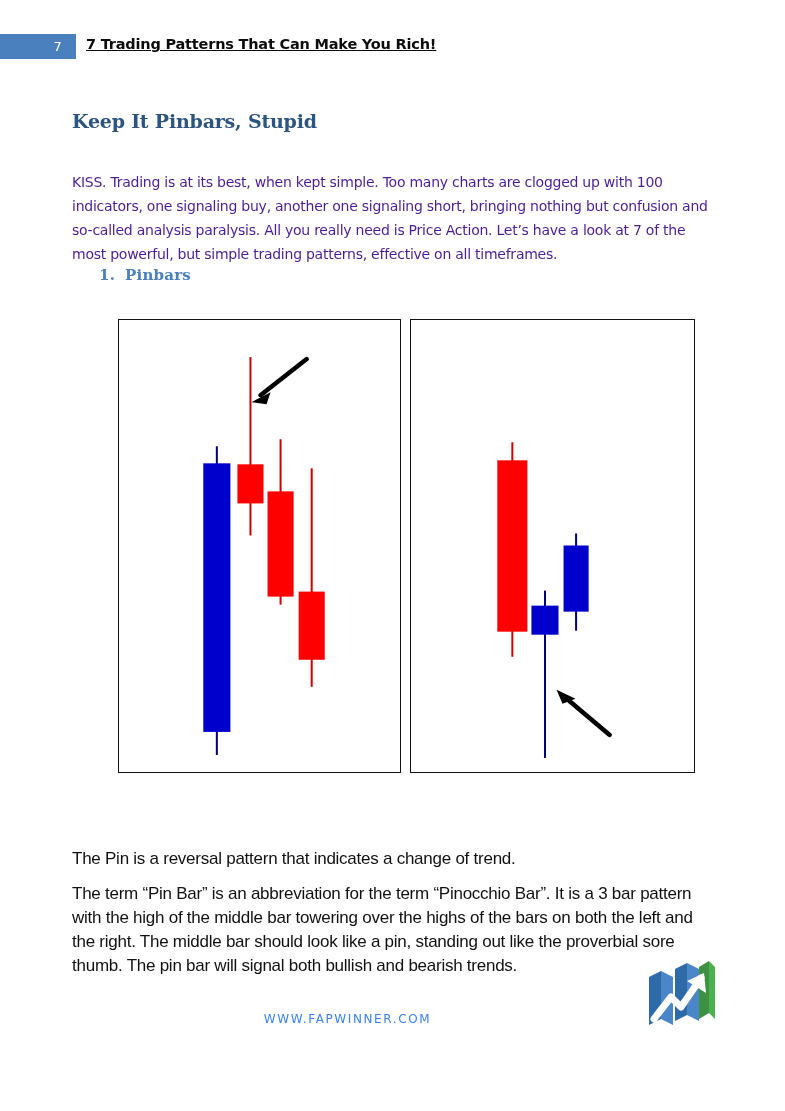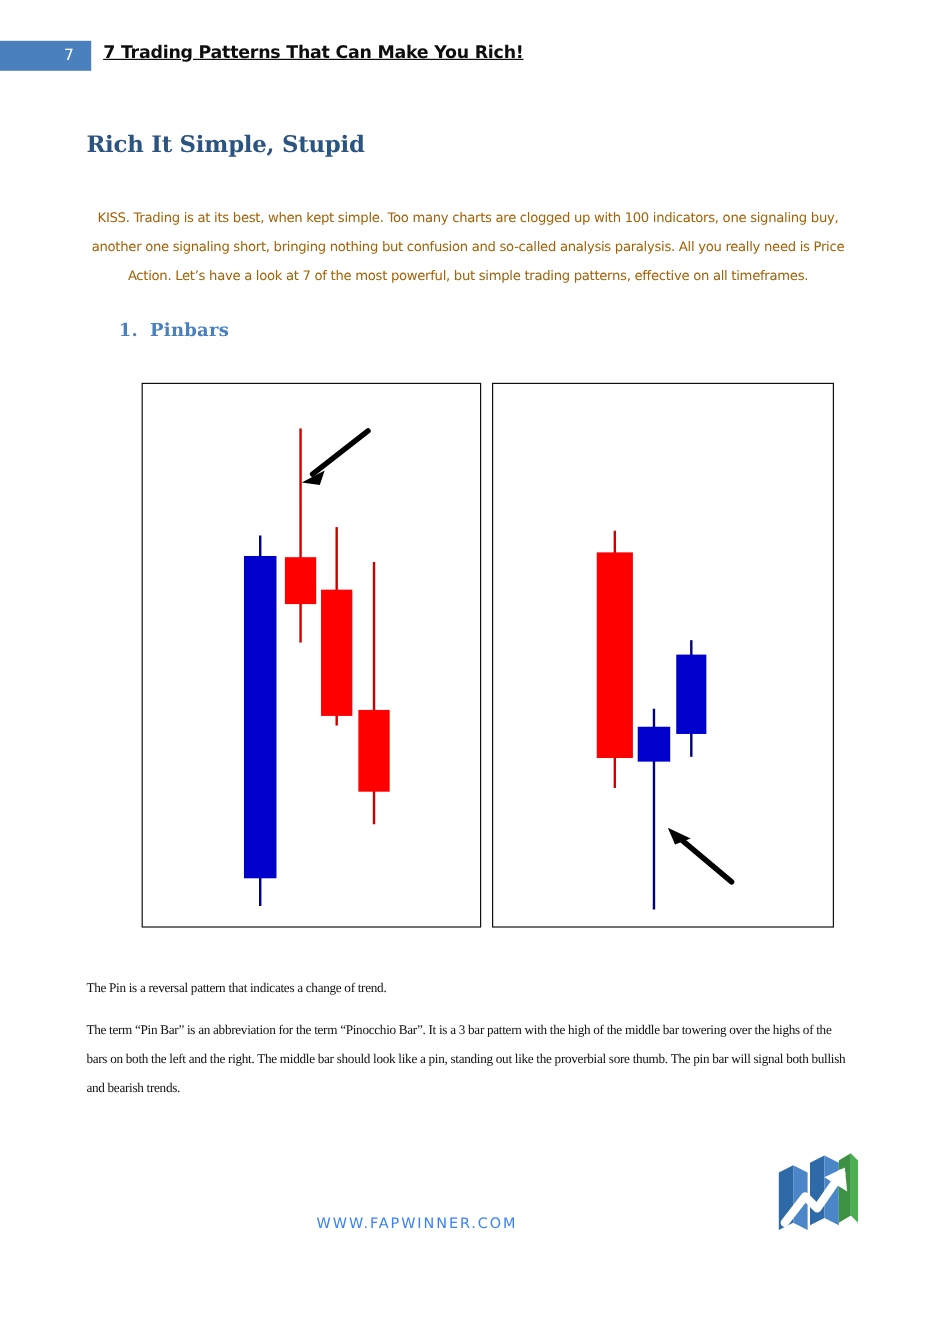--- a/index.html
+++ b/index.html
@@ -65,25 +65,25 @@
     white-space: nowrap;
   }
 
   
   #intro-paragraph {
     position: absolute;
     left: 72px;
     top: 170px;
     width: 636px;
     font-family: "DejaVu Sans", sans-serif;
-    font-size: 11px;
+    font-size: 14px;
     line-height: 24px;
-    color: #a16207;
+    color: #4c1d95;
     letter-spacing: -0.25px;
-    text-align: center;
+    text-align: left;
   }
 
   
   #pattern-item {
     position: absolute;
     left: 99px;
     top: 266px;
     font-family: "DejaVu Serif", serif;
     font-weight: bold;
     font-size: 15px;
@@ -112,25 +112,26 @@
     width: 100%;
     height: 100%;
     display: block;
   }
 
   
   .body-paragraph {
     position: absolute;
     left: 72px;
     width: 640px;
-    font-family: Liberation Serif, serif;
-    font-size: 11px;
+    font-family: Liberation Sans, sans-serif;
+    font-size: 17px;
     line-height: 24px;
     color: #111111;
     letter-spacing: -0.25px;
+    margin-top: 35px;
   }
   #para-1 { top: 812px; }
   #para-2 { top: 847px; }
 
   
   #footer-url {
     position: absolute;
     left: 0;
     top: 1012px;
     width: 695px;
@@ -149,21 +150,21 @@
     height: 80px;
   }
 </style>
 </head>
 <body>
 
 <div id="header-band"></div>
 <div id="page-number">7</div>
 <div id="header-title">7 Trading Patterns That Can Make You Rich!</div>
 
-<div id="section-heading">Rich It Simple, Stupid</div>
+<div id="section-heading">Keep It Pinbars, Stupid</div>
 
 <div id="intro-paragraph">KISS. Trading is at its best, when kept simple. Too many charts are clogged up with 100 indicators, one signaling buy, another one signaling short, bringing nothing but confusion and so-called analysis paralysis. All you really need is Price Action. Let’s have a look at 7 of the most powerful, but simple trading patterns, effective on all timeframes.</div>
 
 <div id="pattern-item">
   <span class="num">1.</span><span>Pinbars</span>
 </div>
 
 <div id="chart-box-left" class="chart-box">
   <svg class="chart-svg" viewBox="0 0 280 451" preserveAspectRatio="none">
 

